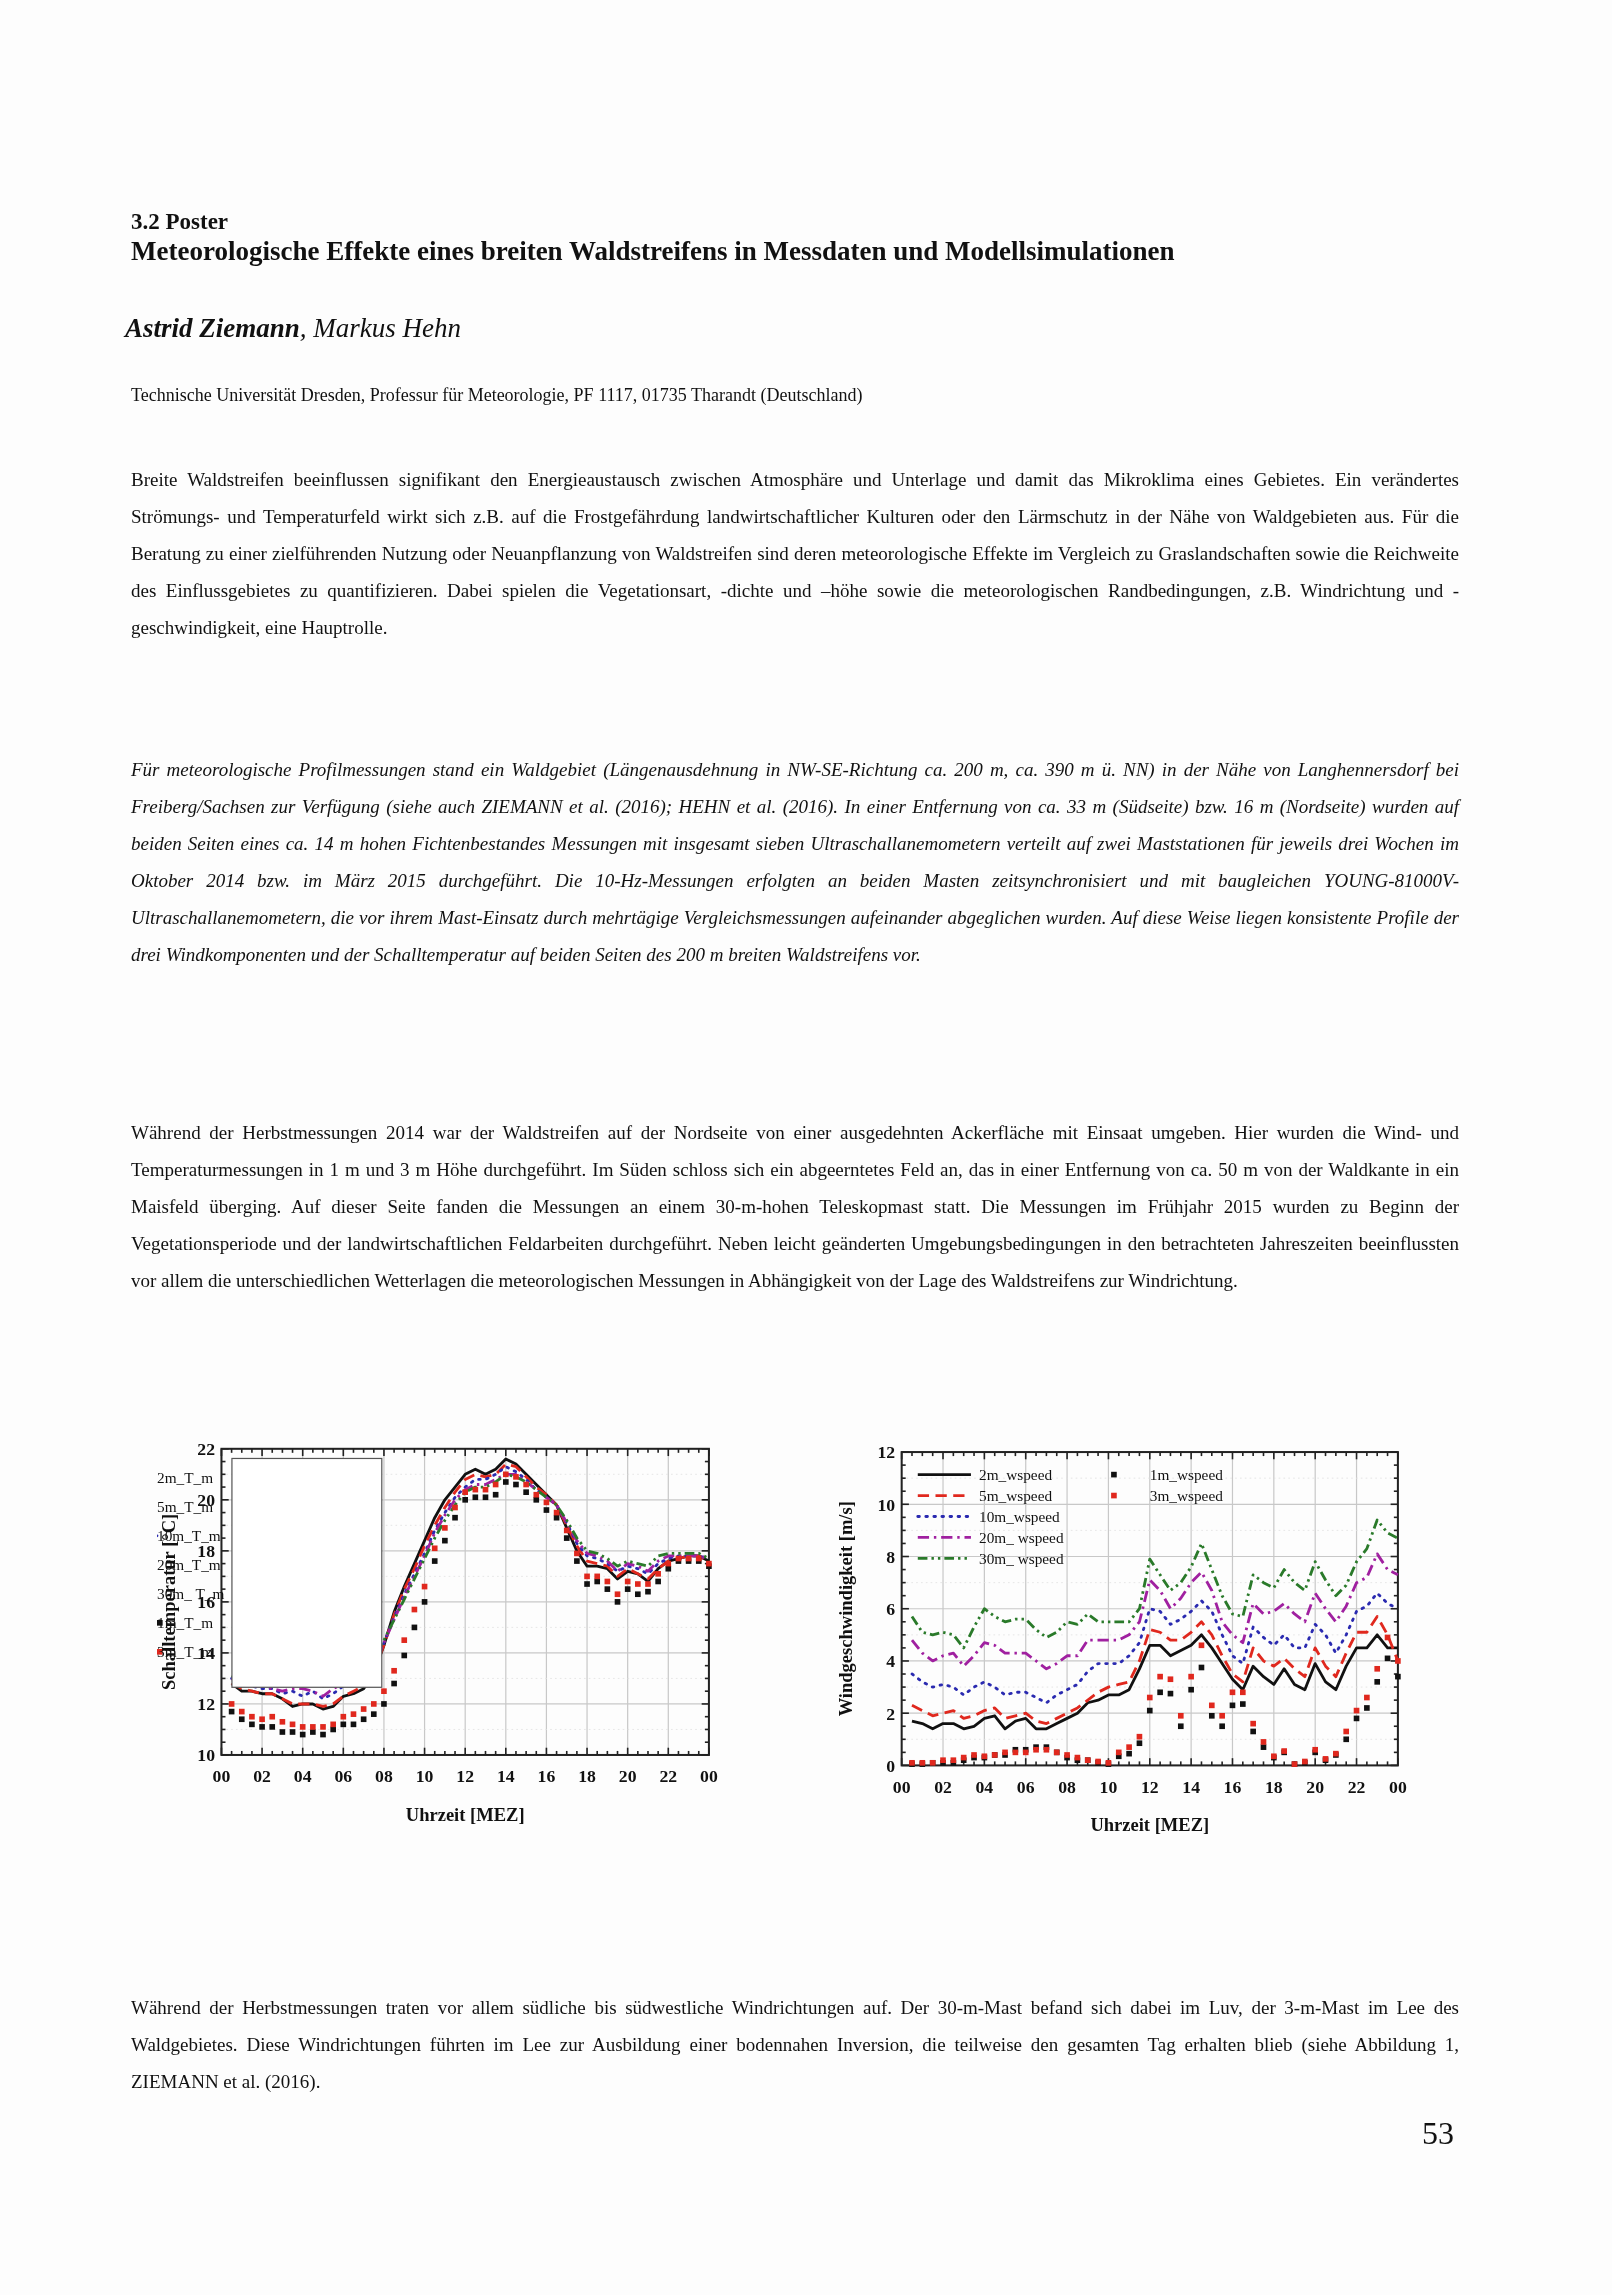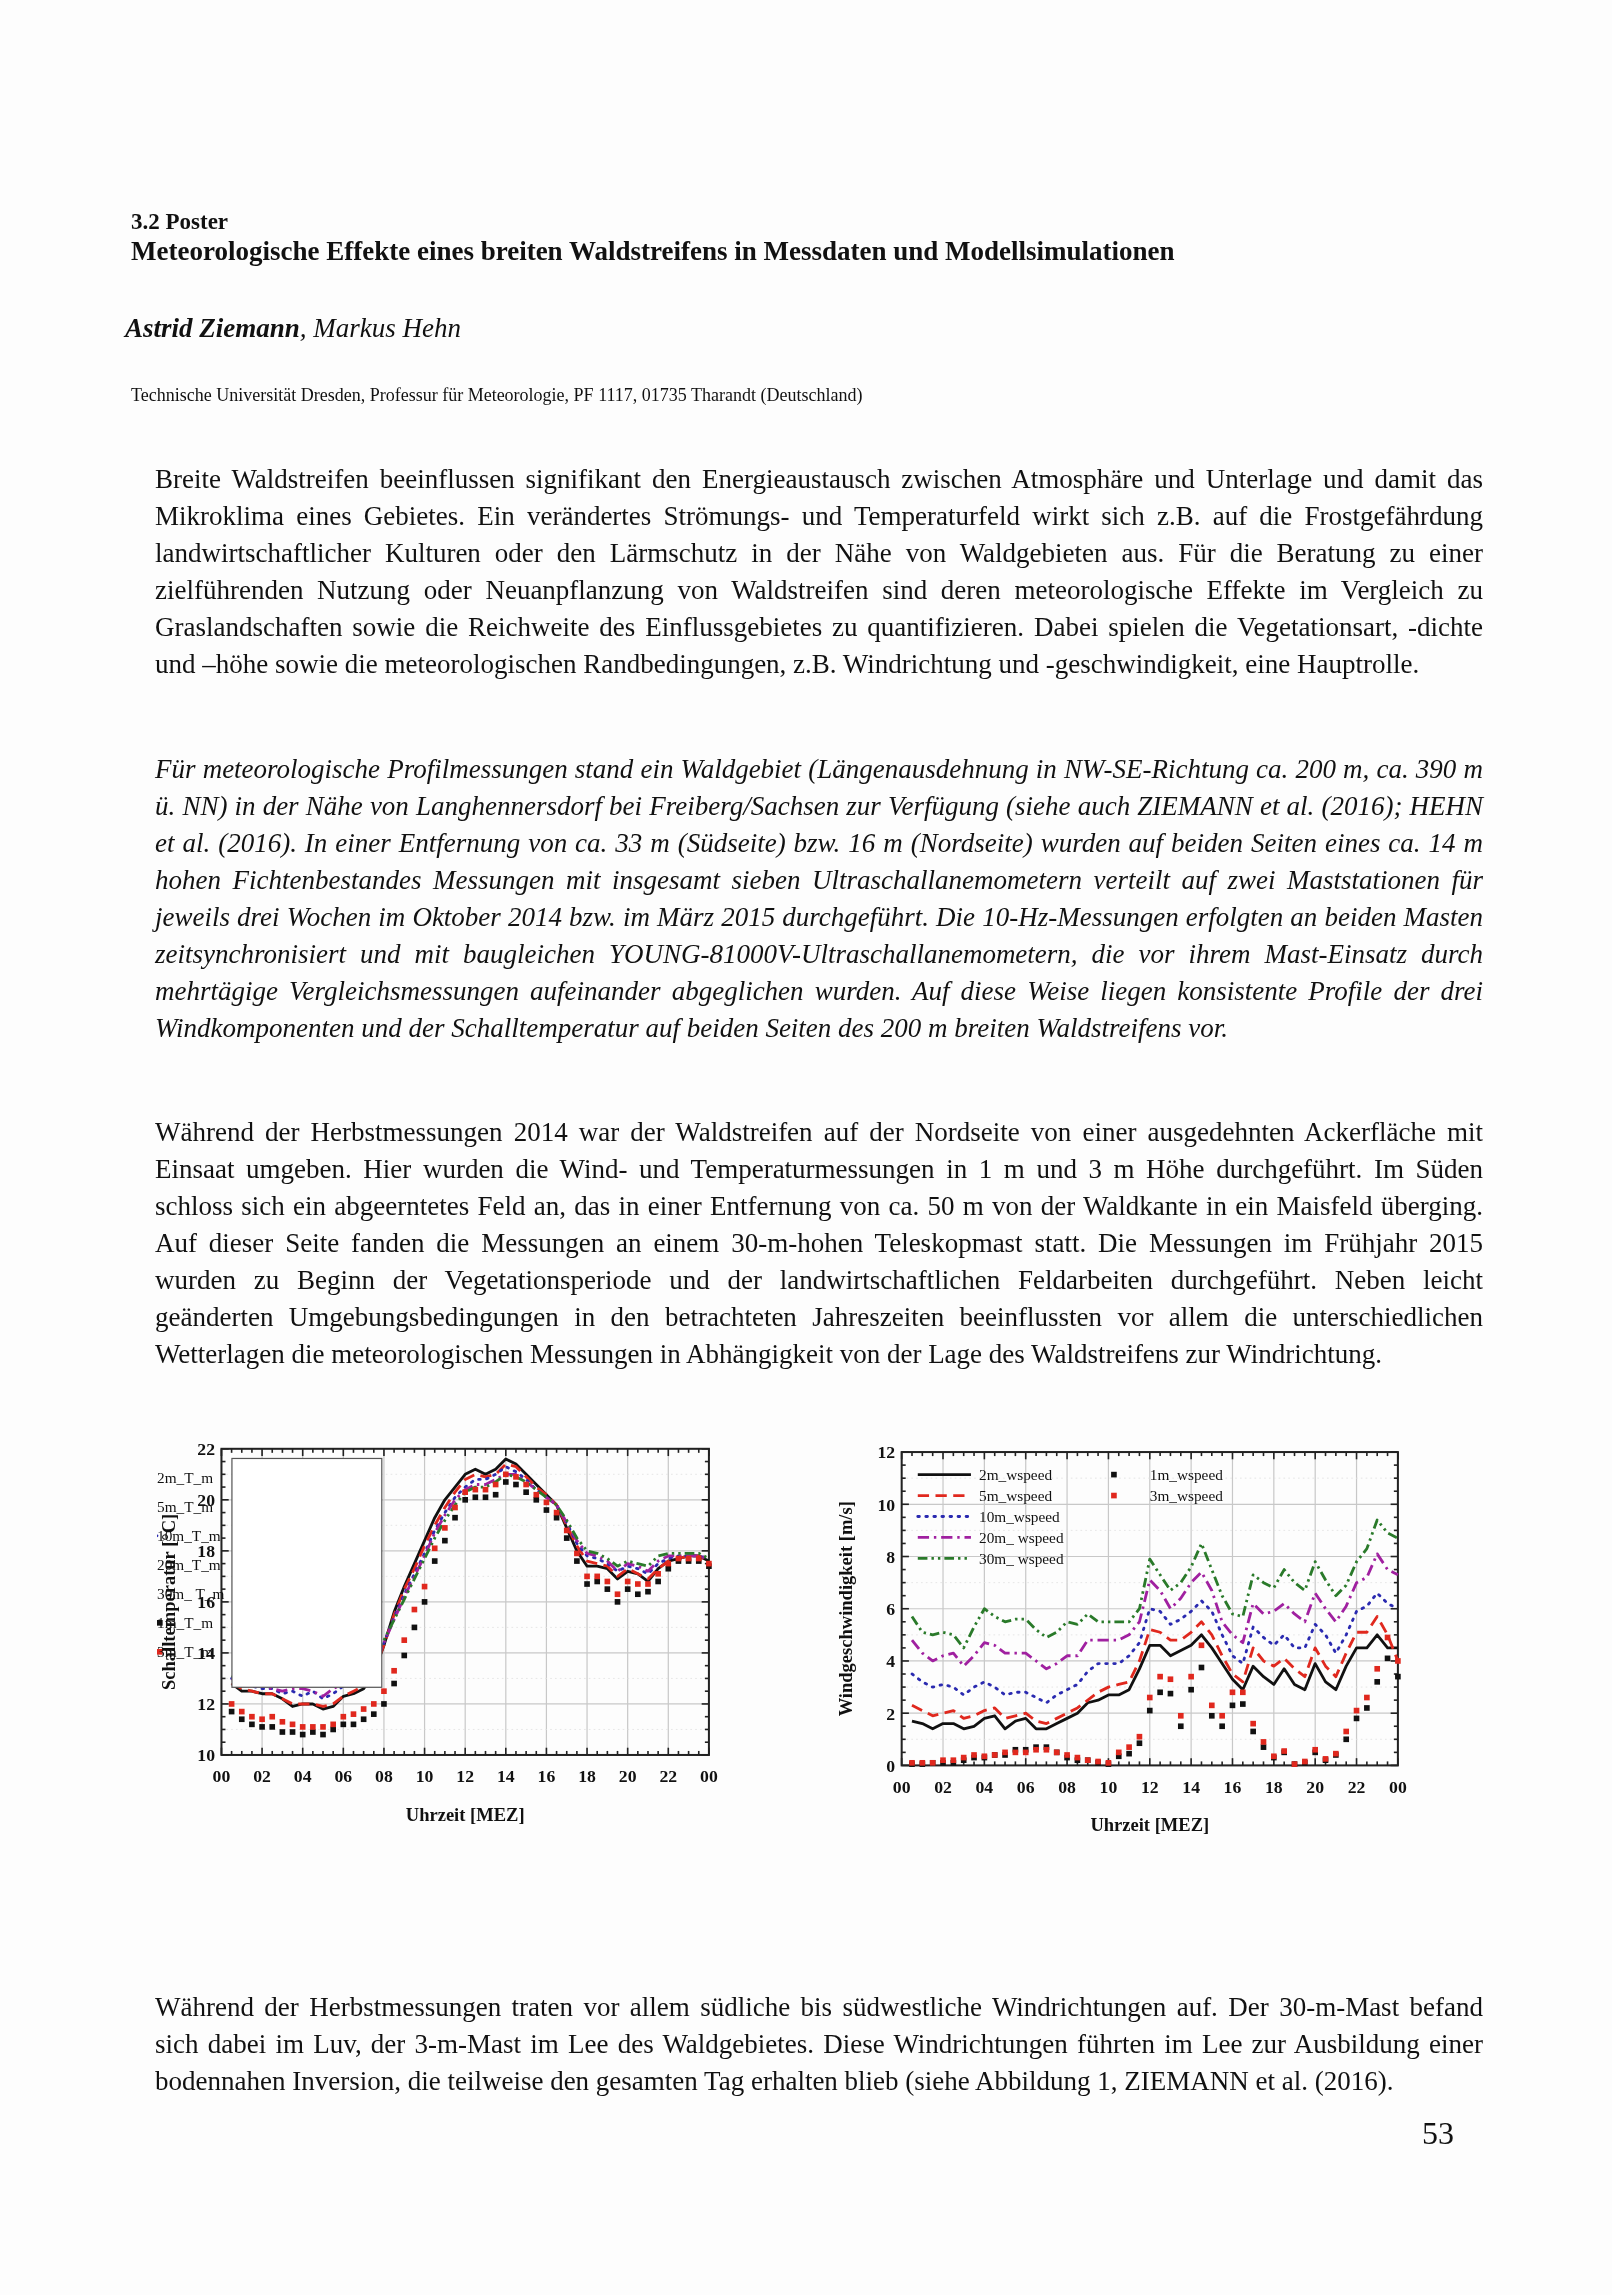--- a/index.html
+++ b/index.html
@@ -3,21 +3,21 @@
 <meta charset="utf-8">
 <style>
   html,body{margin:0;padding:0;background:#fdfdfd;}
   body{width:1612px;height:2295px;position:relative;font-family:"Liberation Serif","DejaVu Serif",serif;color:#111;}
   .page{position:absolute;left:0;top:0;width:1612px;height:2295px;}
   .h-section{position:absolute;left:131px;top:166px;font-size:23px;font-weight:bold;margin-top:43px;}
   .h-title{position:absolute;left:131px;top:236px;font-size:27px;font-weight:bold;white-space:nowrap;}
   .authors{position:absolute;left:125px;top:313px;font-size:27px;font-style:italic;}
   .authors .main{font-weight:bold;}
   .affil{position:absolute;left:131px;top:385px;font-size:18px;white-space:nowrap;}
-  .para{position:absolute;left:131px;width:1328px;font-size:27px;line-height:37px;text-align:justify;margin-left:24px;}
+  .para{position:absolute;left:131px;width:1328px;font-size:19px;line-height:37px;text-align:justify;}
   .p1{top:461px;}
   .p2{top:751px;font-style:italic;}
   .p3{top:1114px;}
   .p4{top:1989px;}
   .caption{position:absolute;left:131px;top:1857px;width:1322px;font-size:22.6px;line-height:32px;}
   .pagenum{position:absolute;left:1422px;top:2115px;font-size:32px;}
   .chart{position:absolute;}
   .chart svg{display:block;}
   .chart text{font-family:"Liberation Serif","DejaVu Serif",serif;}
 </style>

